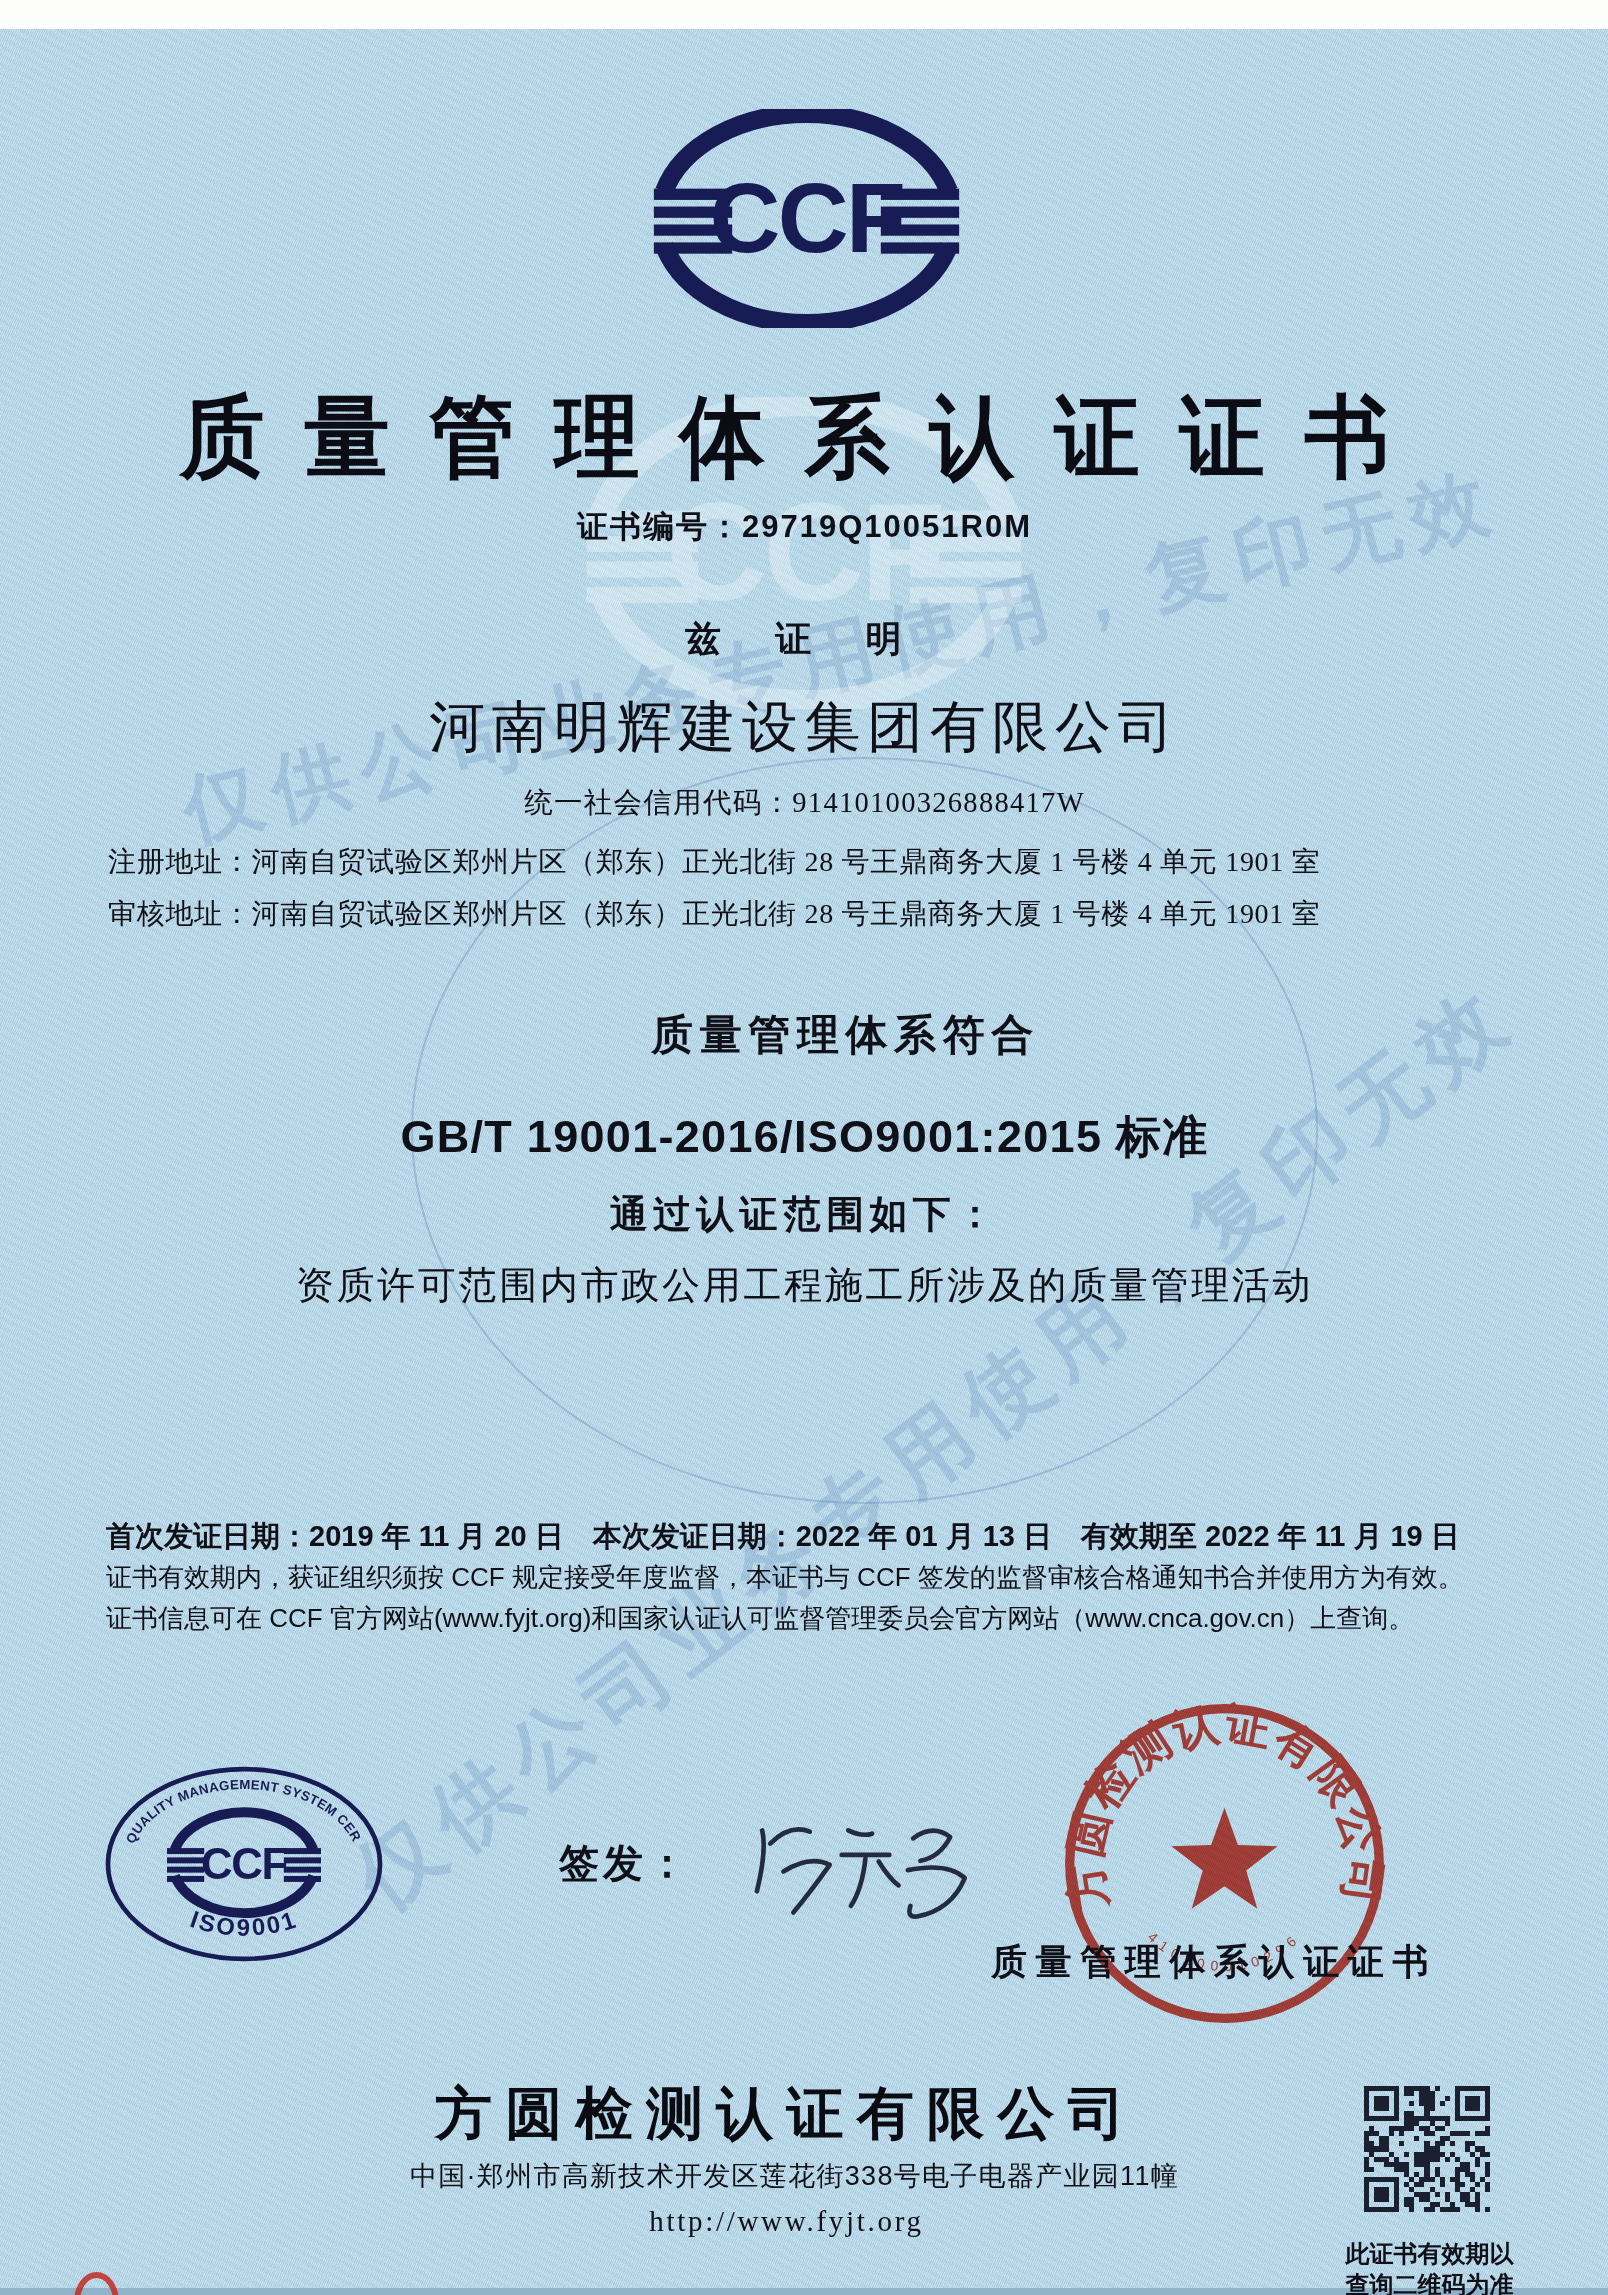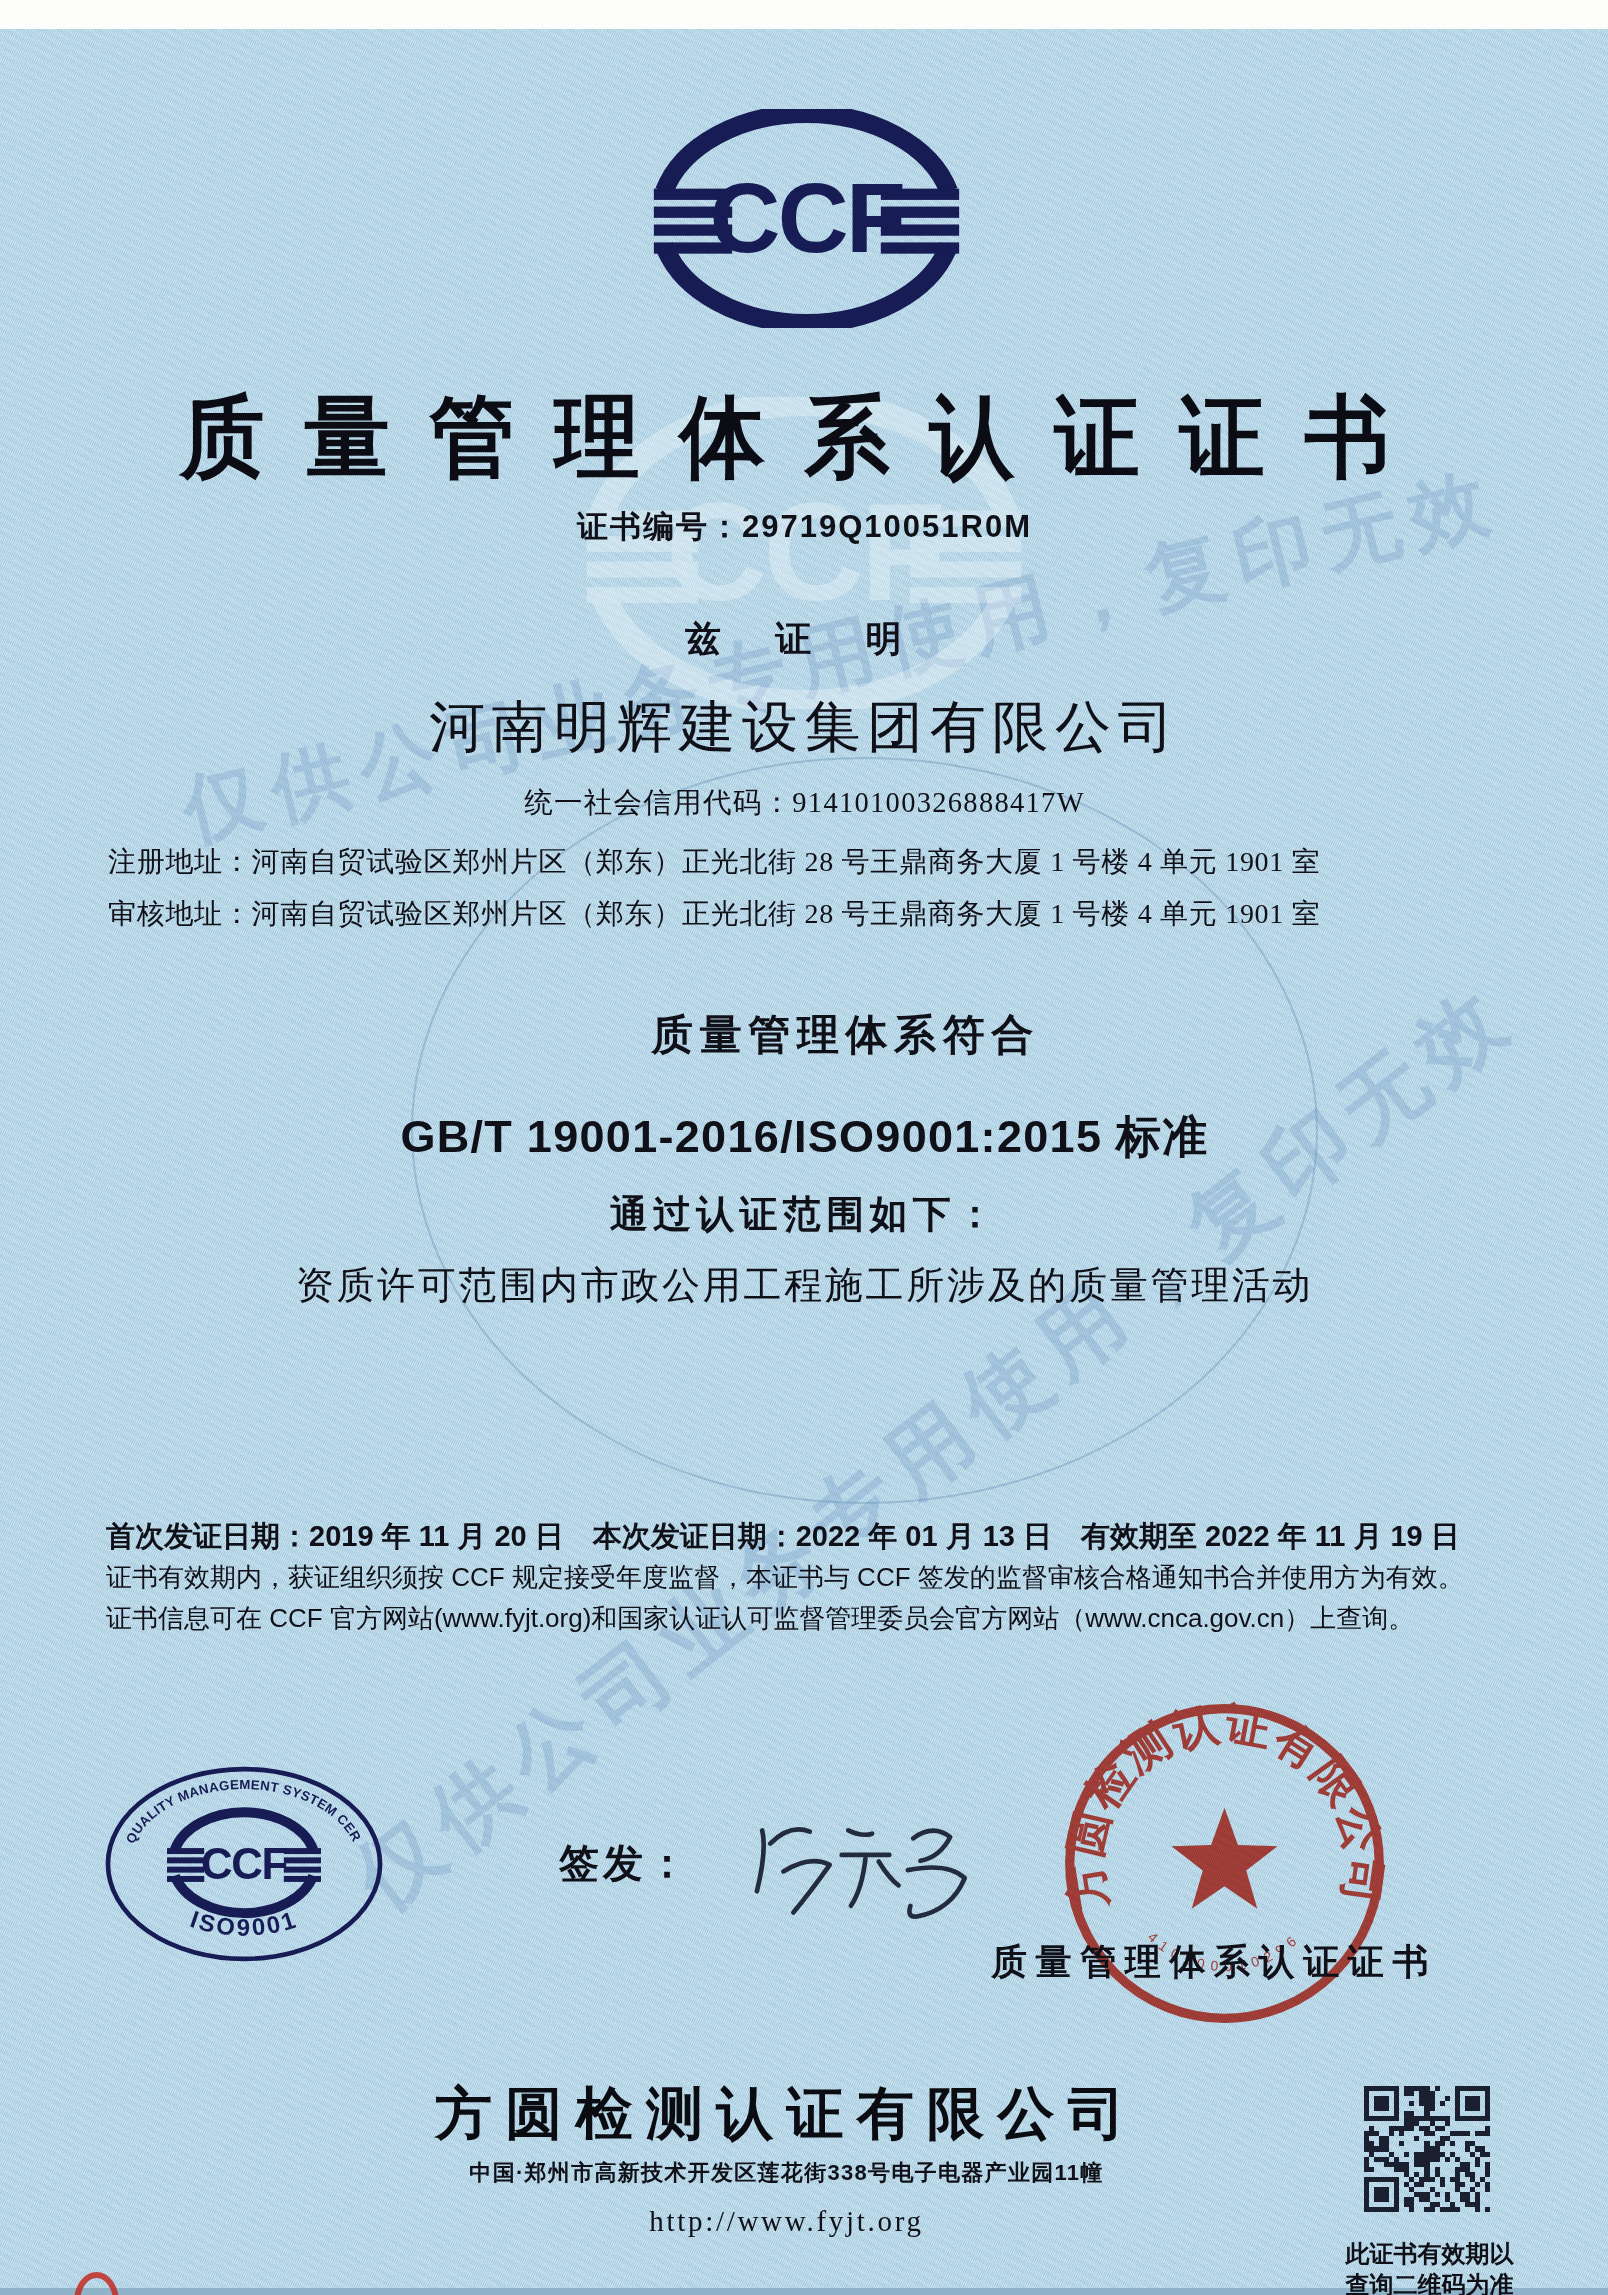--- a/index.html
+++ b/index.html
@@ -39,21 +39,21 @@
   .t3{top:1601px;font-size:26px;}
 
   .issue-label{left:559px;top:1836px;font-size:40px;font-weight:bold;letter-spacing:4px;}
   .issue-date{left:962px;top:1938px;width:504px;text-align:center;font-size:36px;letter-spacing:8.6px;font-family:"Liberation Serif",serif;font-weight:600;z-index:6;}
 
   .seal{left:992px;top:1631px;z-index:5;opacity:0.92;mix-blend-mode:multiply;}
   .badge{left:98px;top:1763px;}
   .sig{left:742px;top:1792px;z-index:2;}
 
   .f-company{top:2076px;font-size:57px;font-weight:bold;letter-spacing:13.3px;color:#0b0b12;}
-  .f-addr{top:2158px;font-size:22px;font-weight:bold;letter-spacing:1.3px;}
+  .f-addr{top:2158px;font-size:27px;font-weight:normal;letter-spacing:1.3px;padding-left:8px;}
   .f-url{top:2205px;font-size:29px;font-weight:normal;font-family:"Liberation Serif",serif;letter-spacing:2.7px;}
   .f-ctr{left:0;width:1573px;text-align:center;}
   .qr{left:1364px;top:2086px;width:126px;height:126px;}
   .qr-cap{left:1330px;top:2238px;width:199px;text-align:center;font-size:24px;font-weight:bold;line-height:31px;}
 
   .red-dot{left:74px;top:2272px;width:33px;height:48px;border:6px solid #c32a22;border-radius:50%;opacity:.85;}
 </style>
 </head>
 <body>
 

